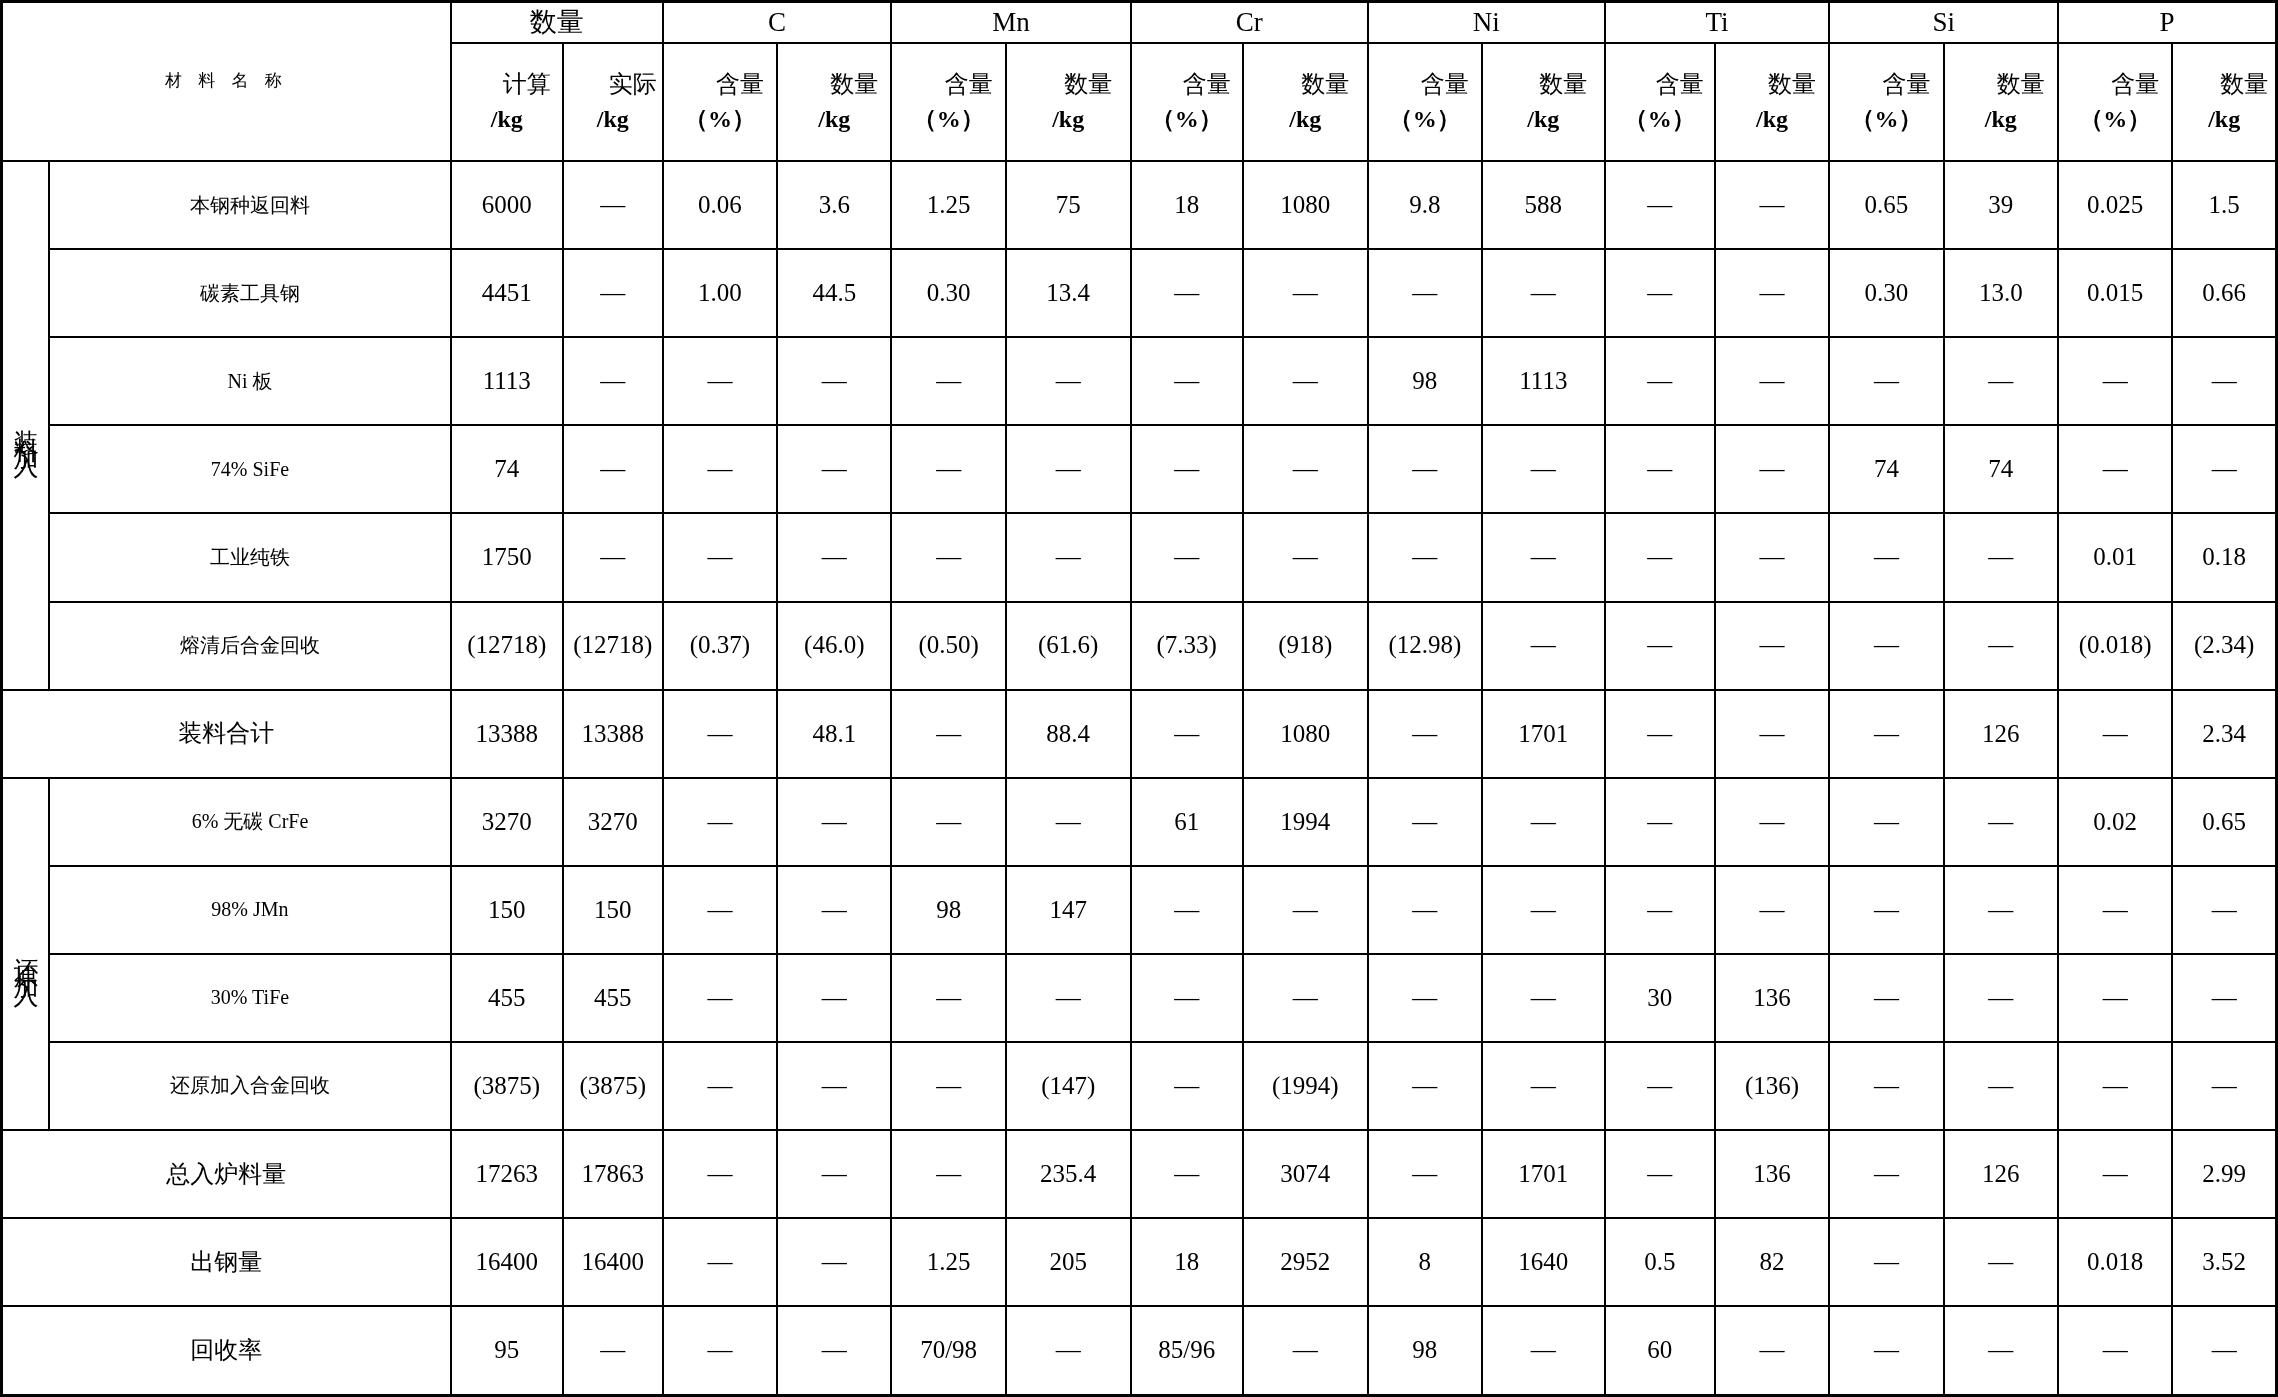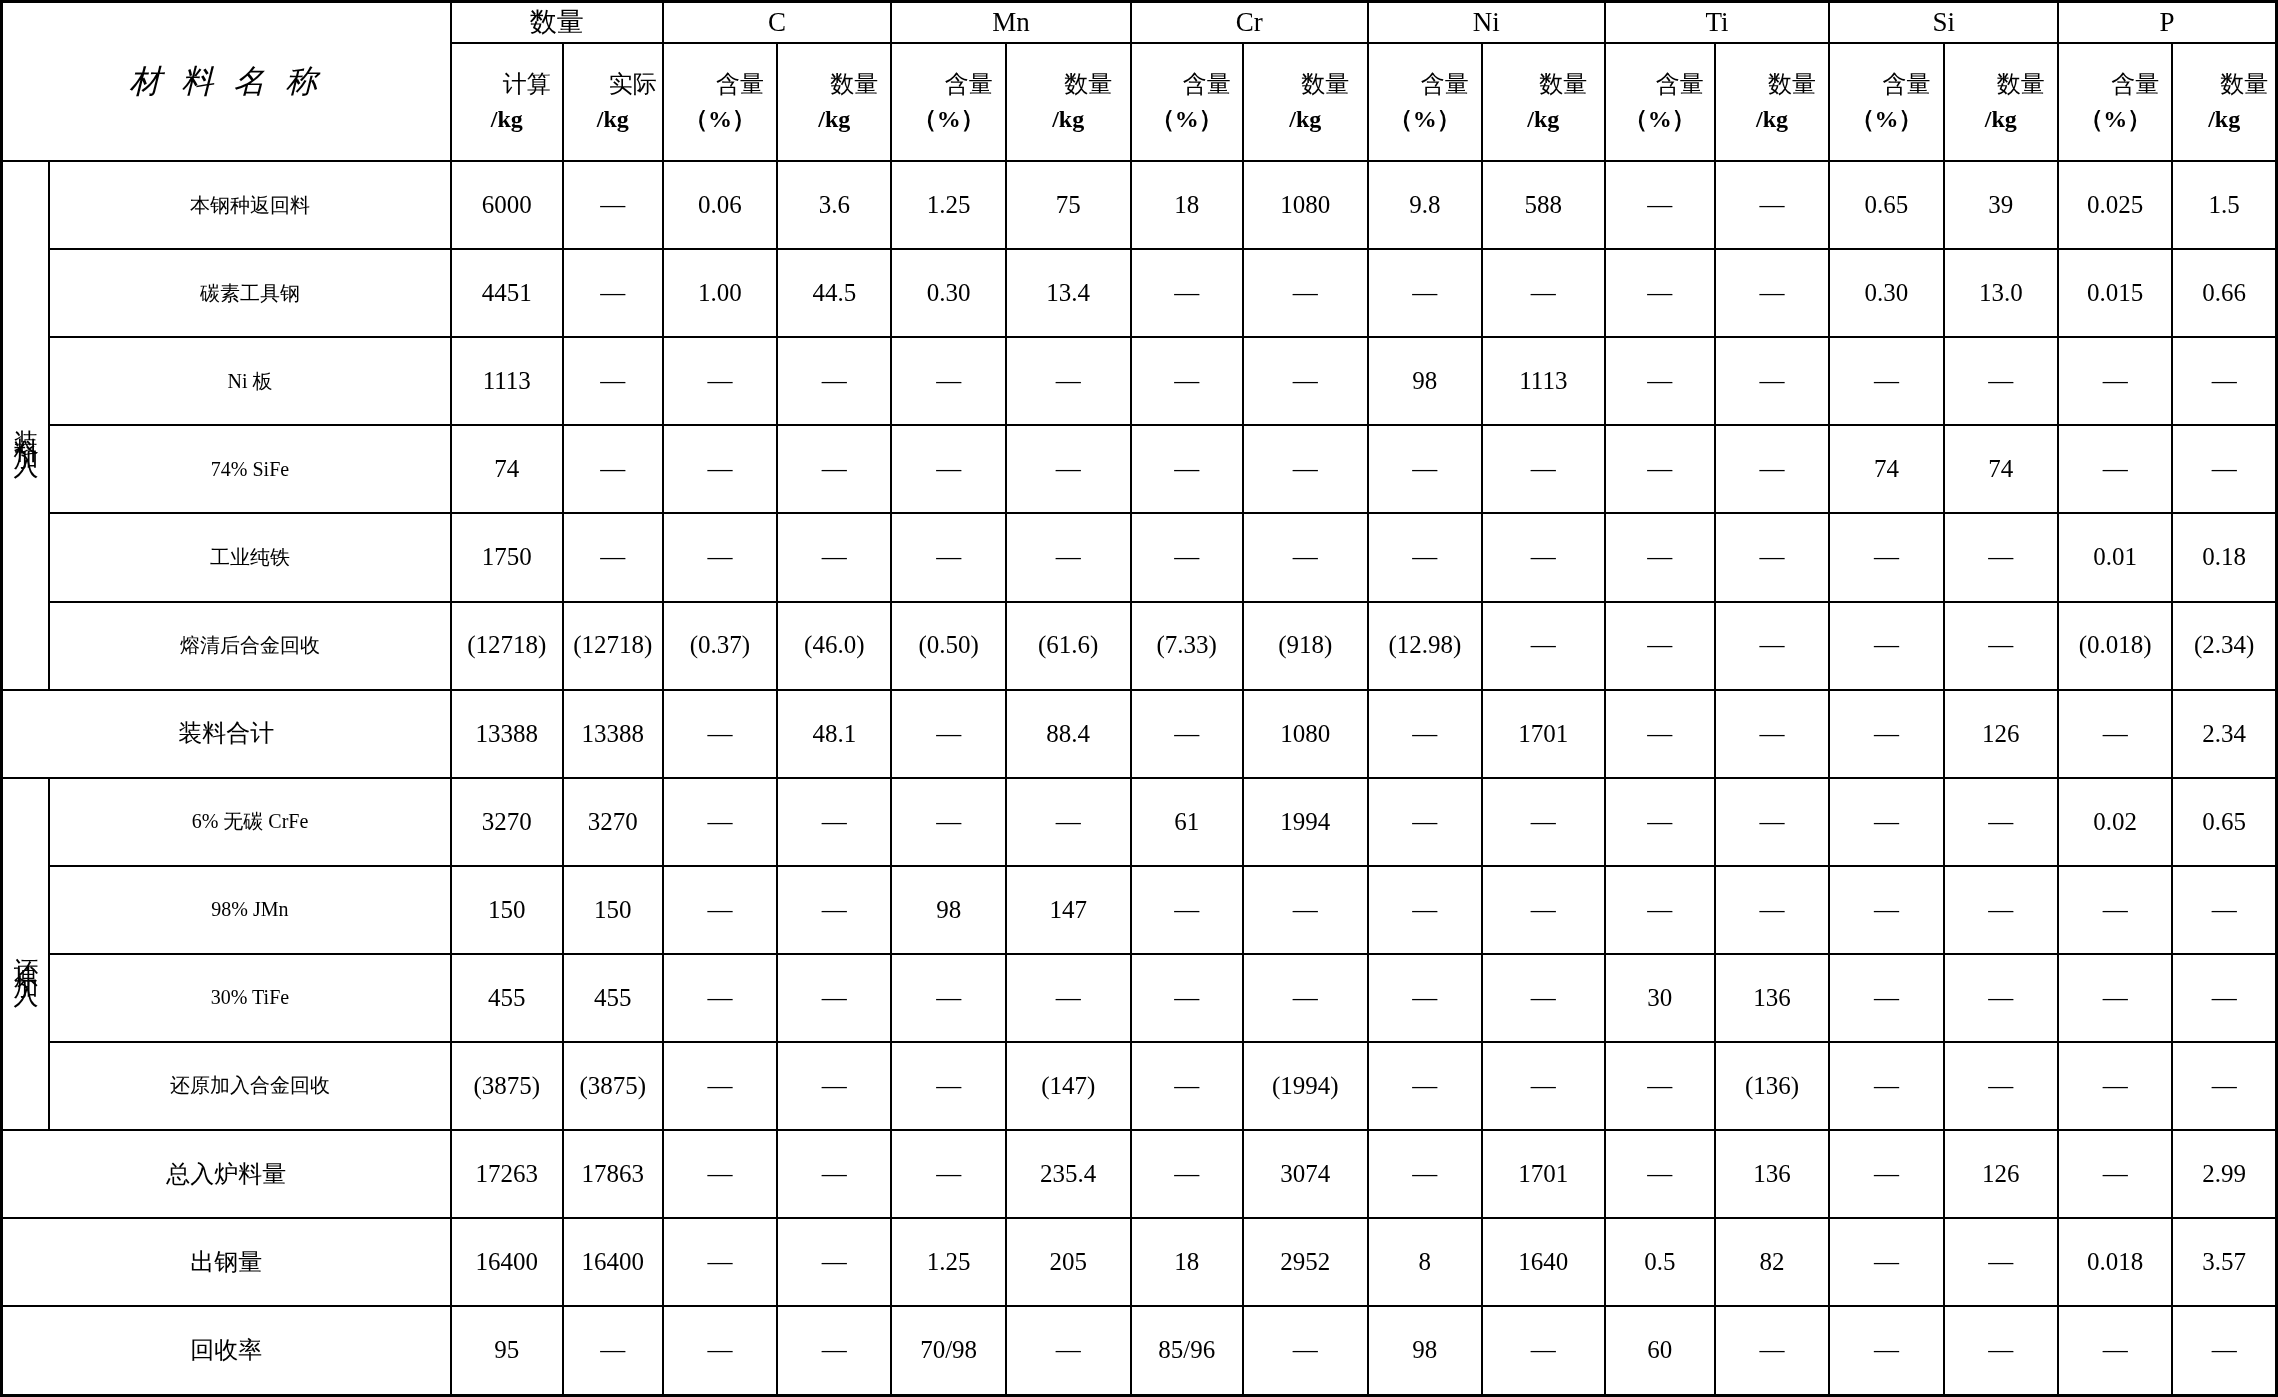--- a/index.html
+++ b/index.html
@@ -39,23 +39,22 @@
   }
   .hdr-group {
     font-size: 27px;
   }
   .hdr-sub {
     font-size: 24px;
   }
   .hdr-sub .l1 { display:block;padding-left:40px; }
   .hdr-sub .l2 { display:block;font-weight:bold; }
   .matname {
-    font-size: 32px;
+    font-size: 17px;
     letter-spacing: 6px;
-    font-style: italic;
   }
   .sidelabel {
     width: 46px;
     font-size: 25px;
     letter-spacing: 2px;
   }
   .sidelabel .vtxt {
     display: block;
     writing-mode: vertical-rl;
     text-orientation: upright;
@@ -437,21 +436,21 @@
       <td class="num">205</td>
       <td class="num">18</td>
       <td class="num">2952</td>
       <td class="num">8</td>
       <td class="num">1640</td>
       <td class="num">0.5</td>
       <td class="num">82</td>
       <td class="num">—</td>
       <td class="num">—</td>
       <td class="num">0.018</td>
-      <td class="num">3.57</td>
+      <td class="num">3.52</td>
     </tr>
     <tr>
       <td class="spanname" colspan="2">回收率</td>
       <td class="num">95</td>
       <td class="num">—</td>
       <td class="num">—</td>
       <td class="num">—</td>
       <td class="num">70/98</td>
       <td class="num">—</td>
       <td class="num">85/96</td>

